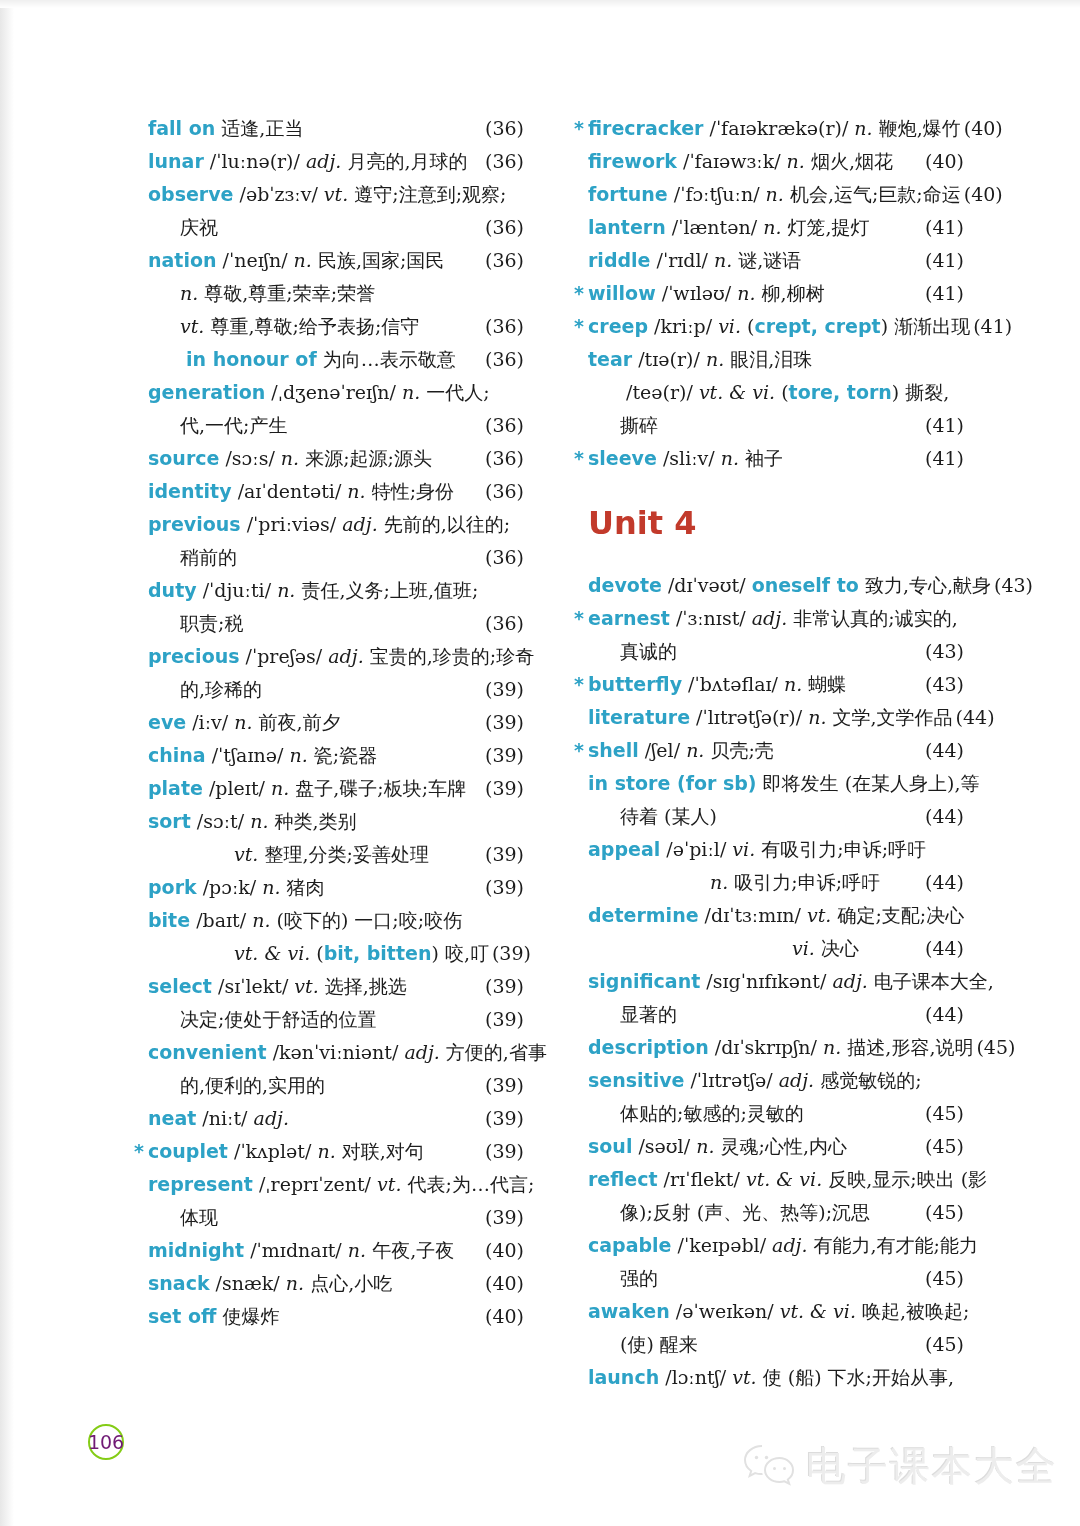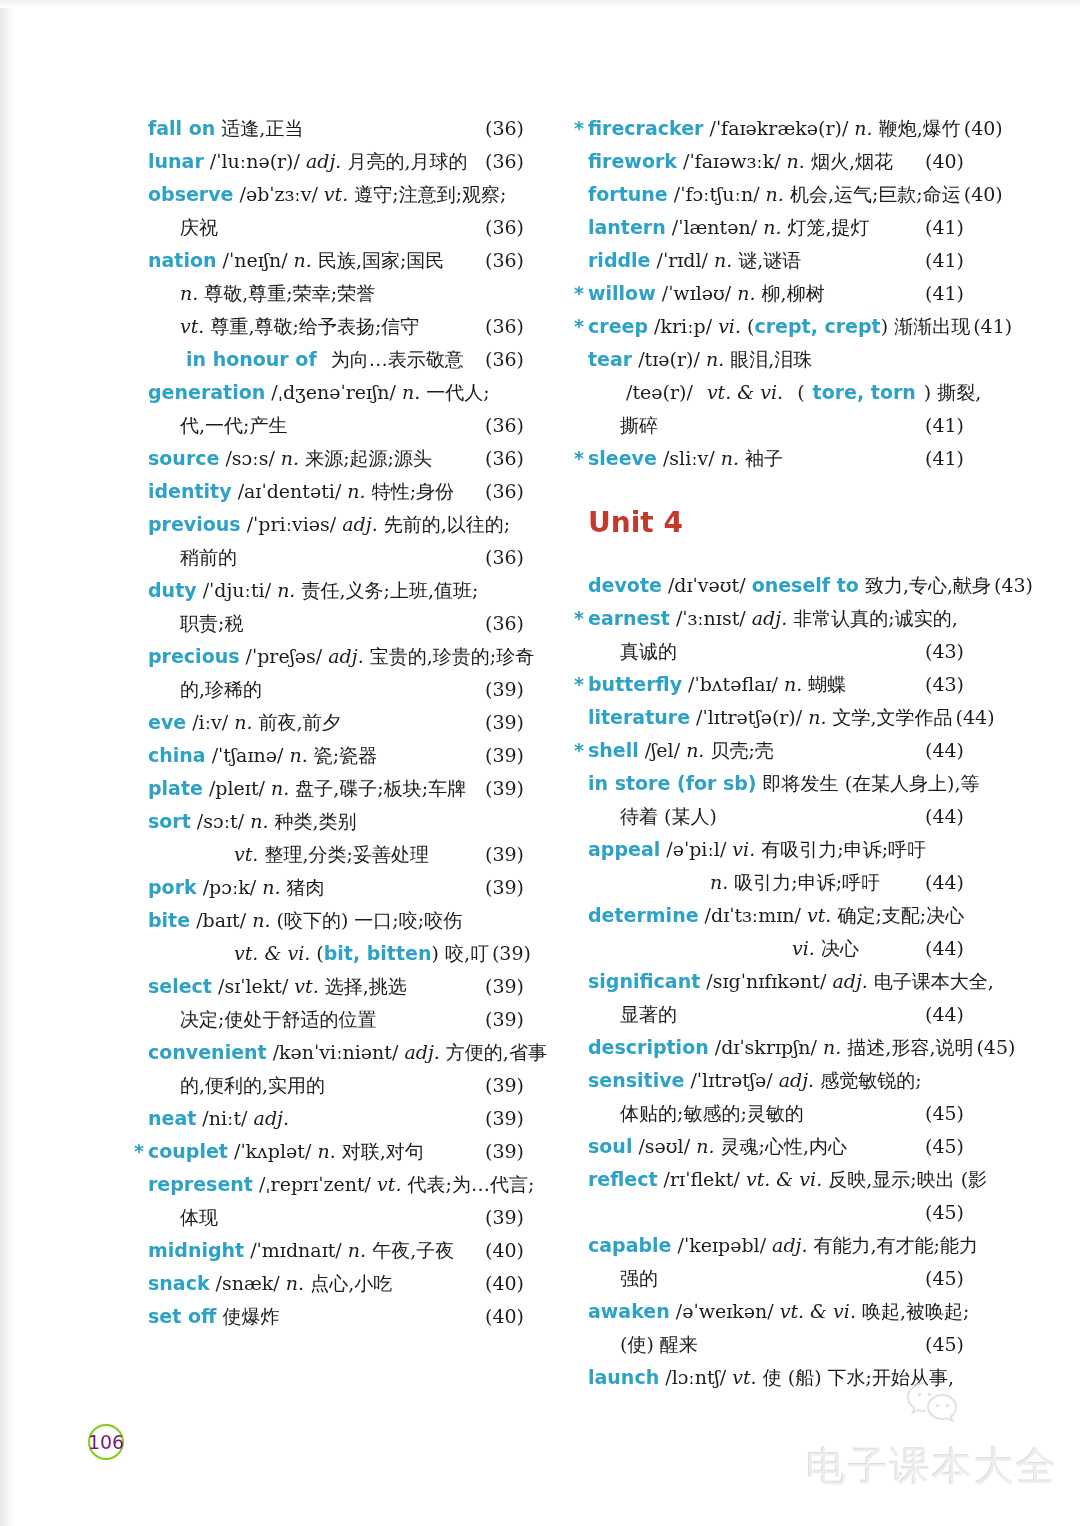--- a/index.html
+++ b/index.html
@@ -32,21 +32,21 @@
   .vline{
     display:flex;
     align-items:baseline;
     white-space:pre;
     line-height:33px;
     font-size:19px;
     position:relative;
   }
   .ind0{padding-left:0;}
   .ind1{padding-left:32px;}
-  .ind2{padding-left:38px;gap:8px;}
+  .ind2{padding-left:38px;}
   .ind3{padding-left:86px;}
   .ind4{padding-left:122px;}
   .ind5{padding-left:204px;}
   .star{
     position:absolute;left:-14px;top:0;
     color:var(--headword);
     font-family:"DejaVu Sans", sans-serif;
     font-weight:bold;
     font-size:19px;
   }
@@ -59,37 +59,37 @@
   .seg-i{font-style:italic;}
   .pageref{
     margin-left:auto;
     padding-left:3px;
     color:var(--ink);
   }
   .unit-heading{
     margin:26px 0 24px 0;
     font-family:"DejaVu Sans", sans-serif;
     font-weight:bold;
-    font-size:28px;
+    font-size:32px;
     line-height:44px;
     color:var(--unitred);
   }
   .page-badge{
     position:absolute;left:88px;top:1424px;
     width:36px;height:36px;
     border:2px solid #84cc16;
     border-radius:50%;
     display:flex;align-items:center;justify-content:center;
     font-family:"DejaVu Sans", sans-serif;
     font-size:19px;color:#701a75;
     box-sizing:border-box;
   }
   .watermark{
     position:absolute;right:22px;bottom:32px;
-    display:flex;align-items:center;gap:10px;flex-direction:column;
+    display:flex;align-items:center;gap:10px;
   }
   .watermark-label{
     font-family:"DejaVu Sans", sans-serif;
     font-size:40px;
     letter-spacing:2px;
     color:#ededed;
     text-shadow:1px 1px 0 #ffffff,-1px -1px 0 #dcdcdc;
   }
   .wm-icon{opacity:.85;}
 </style>
@@ -169,21 +169,21 @@
         <div class="vline ind4"><span class="seg-i">n.</span><span class="seg-t"> 吸引力;申诉;呼吁</span><span class="pageref">(44)</span></div>
         <div class="vline ind0"><span class="seg-h">determine</span><span class="seg-t"> /dɪˈtɜːmɪn/ </span><span class="seg-i">vt.</span><span class="seg-t"> 确定;支配;决心</span></div>
         <div class="vline ind5"><span class="seg-i">vi.</span><span class="seg-t"> 决心</span><span class="pageref">(44)</span></div>
         <div class="vline ind0"><span class="seg-h">significant</span><span class="seg-t"> /sɪgˈnɪfɪkənt/ </span><span class="seg-i">adj.</span><span class="seg-t"> 电子课本大全,</span></div>
         <div class="vline ind1"><span class="seg-t">显著的</span><span class="pageref">(44)</span></div>
         <div class="vline ind0"><span class="seg-h">description</span><span class="seg-t"> /dɪˈskrɪpʃn/ </span><span class="seg-i">n.</span><span class="seg-t"> 描述,形容,说明</span><span class="pageref">(45)</span></div>
         <div class="vline ind0"><span class="seg-h">sensitive</span><span class="seg-t"> /ˈlɪtrətʃə/ </span><span class="seg-i">adj.</span><span class="seg-t"> 感觉敏锐的;</span></div>
         <div class="vline ind1"><span class="seg-t">体贴的;敏感的;灵敏的</span><span class="pageref">(45)</span></div>
         <div class="vline ind0"><span class="seg-h">soul</span><span class="seg-t"> /səʊl/ </span><span class="seg-i">n.</span><span class="seg-t"> 灵魂;心性,内心</span><span class="pageref">(45)</span></div>
         <div class="vline ind0"><span class="seg-h">reflect</span><span class="seg-t"> /rɪˈflekt/ </span><span class="seg-i">vt. &amp; vi.</span><span class="seg-t"> 反映,显示;映出 (影</span></div>
-        <div class="vline ind1"><span class="pageref">(45)</span></div>
+        <div class="vline ind1"><span class="seg-t">像);反射 (声、光、热等);沉思</span><span class="pageref">(45)</span></div>
         <div class="vline ind0"><span class="seg-h">capable</span><span class="seg-t"> /ˈkeɪpəbl/ </span><span class="seg-i">adj.</span><span class="seg-t"> 有能力,有才能;能力</span></div>
         <div class="vline ind1"><span class="seg-t">强的</span><span class="pageref">(45)</span></div>
         <div class="vline ind0"><span class="seg-h">awaken</span><span class="seg-t"> /əˈweɪkən/ </span><span class="seg-i">vt. &amp; vi.</span><span class="seg-t"> 唤起,被唤起;</span></div>
         <div class="vline ind1"><span class="seg-t">(使) 醒来</span><span class="pageref">(45)</span></div>
         <div class="vline ind0"><span class="seg-h">launch</span><span class="seg-t"> /lɔːntʃ/ </span><span class="seg-i">vt.</span><span class="seg-t"> 使 (船) 下水;开始从事,</span></div>
       </div>
   </div>
 
   <div class="page-badge">
     <span>106</span>

